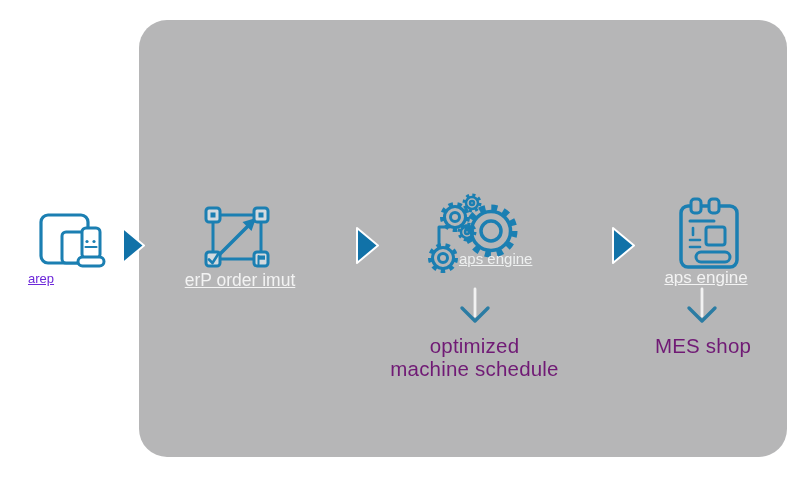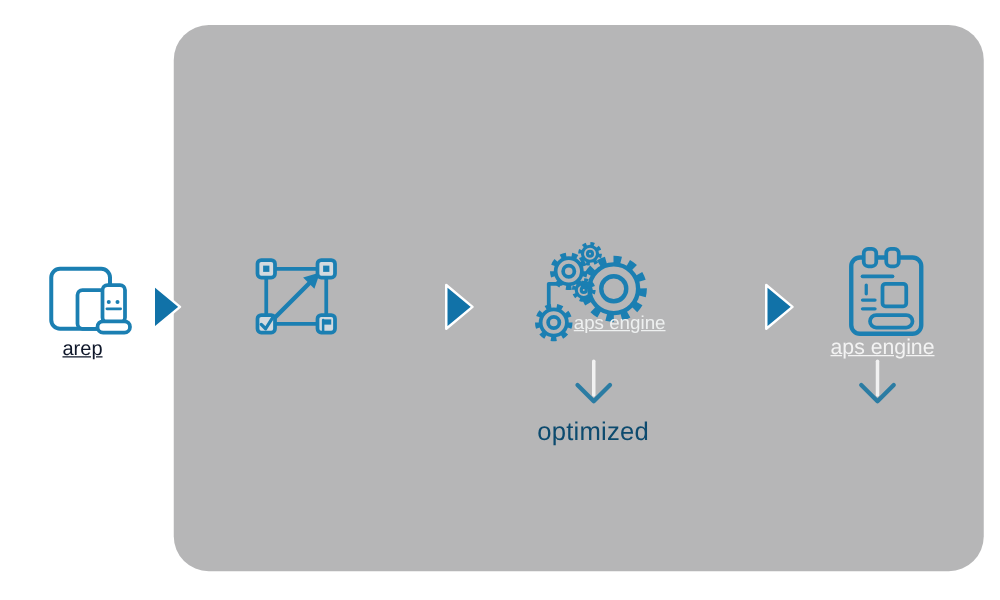--- a/index.html
+++ b/index.html
@@ -7,26 +7,26 @@
     position:relative;width:800px;height:480px;overflow:hidden;
     background:#ffffff;
     font-family:"Liberation Sans", sans-serif;
   }
   .panel{
     position:absolute;left:139px;top:20px;width:648px;height:437px;
     background:#b6b6b7;border-radius:28px;
   }
   #gfx{position:absolute;left:0;top:0;width:800px;height:480px;}
   .lbl{position:absolute;color:#f3f3f3;text-decoration:underline;}
-  .lbl-arep{left:28px;top:271px;width:76px;text-align:center;font-size:16px;color:#0f172a;}
+  .lbl-arep{left:28px;top:271px;width:76px;text-align:left;font-size:13px;color:#6d28d9;}
   .lbl-erp{left:172px;top:270px;width:136px;text-align:center;font-size:17.5px;}
   .lbl-gears{left:459px;top:250px;font-size:15px;color:#eef0f0;}
   .lbl-clip{left:661px;top:268px;width:90px;text-align:center;font-size:17px;}
   .callout{
-    position:absolute;color:#0c4a6e;text-align:center;
+    position:absolute;color:#701a75;text-align:center;
     font-size:20.5px;line-height:23px;letter-spacing:0.2px;
   }
   .callout-schedule{left:377px;top:334px;width:195px;}
   .callout-execution{left:618px;top:334px;width:170px;}
 </style>
 </head>
 <body>
 
 <div id="stage">
 
@@ -116,25 +116,28 @@
     </g>
 
     <g fill="none" stroke-linecap="round" stroke-linejoin="round">
       <path d="M702 289 V316" stroke="#f2f2f2" stroke-width="2.8"></path>
       <path d="M689 308 L702 321 L715 308" stroke="#2b7ca3" stroke-width="3.4"></path>
     </g>
   </svg>
 
   <div class="lbl lbl-arep">arep</div>
 
+  <div class="lbl lbl-erp">erP order imut</div>
 
   <div class="lbl lbl-gears">aps engine</div>
 
   <div class="lbl lbl-clip">aps engine</div>
 
   <div class="callout callout-schedule">
     <div>optimized</div>
+    <div>machine schedule</div>
   </div>
 
   <div class="callout callout-execution">
+    <div>MES shop</div>
   </div>
 
 </div>
 
 </body></html>

